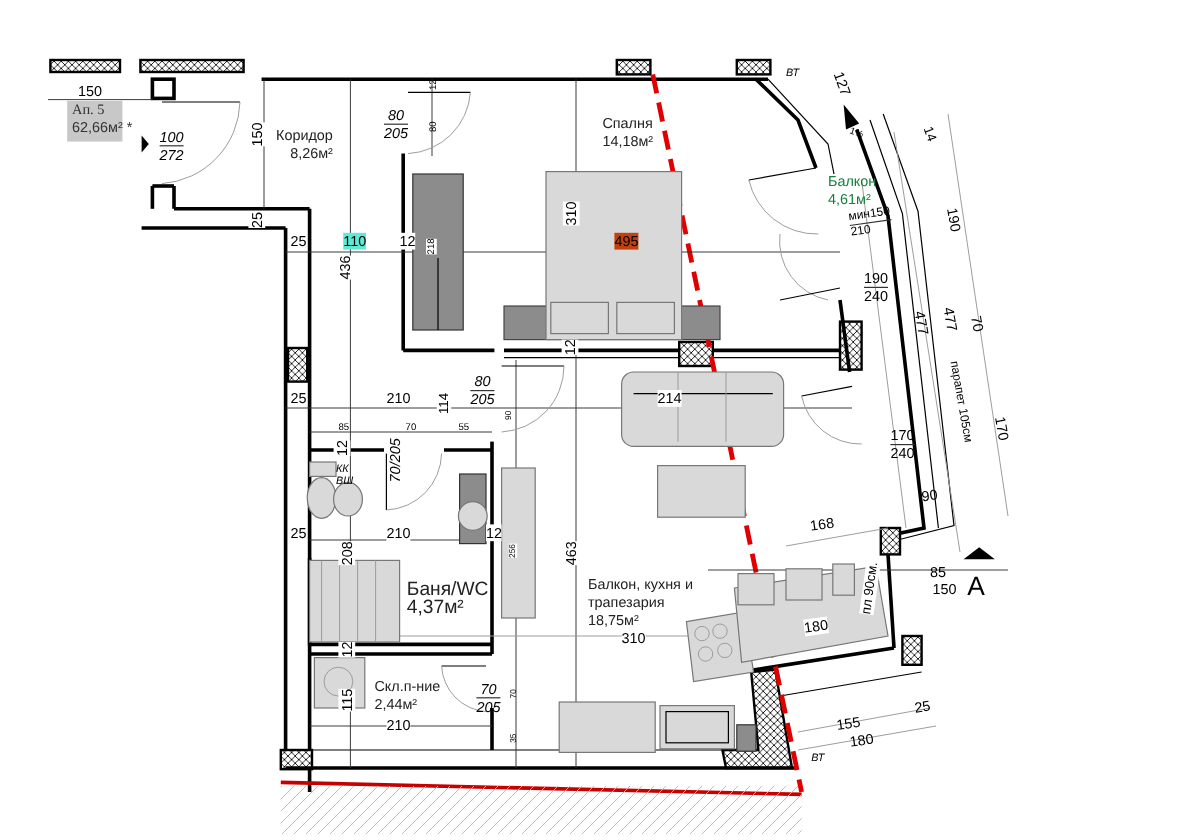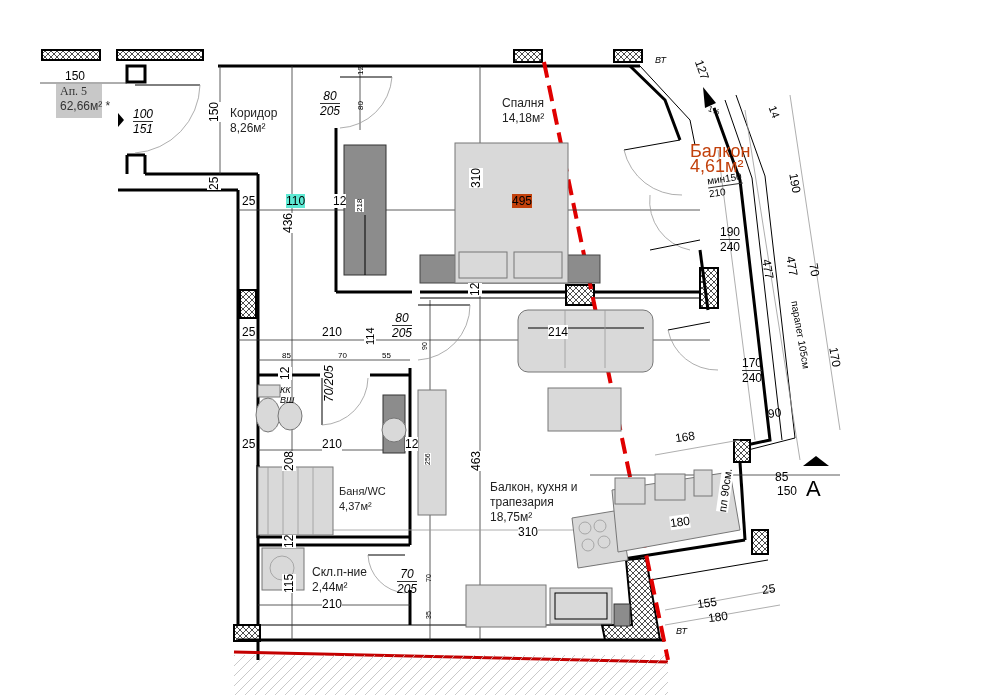--- a/index.html
+++ b/index.html
@@ -187,49 +187,49 @@
 
   <path d="M803,466 L829,466 L816,456 Z" fill="#000"></path>
   <path d="M703,87 L716,103 L705,108 Z" fill="#000"></path>
   <path d="M118,113 L124,120 L118,127 Z" fill="#000"></path>
 </svg>
 
 <div style="position:absolute;left:56px;top:84px;width:46px;height:34px;background:#c8c8c8;"></div>
 <div style="position:absolute;left:60px;top:84px;font-size:12px;color:#333;font-family:Liberation Serif, serif;">Ап. 5</div>
 <div style="position:absolute;left:60px;top:99px;font-size:12px;color:#333;">62,66м² *</div>
 
-<div style="position:absolute;left:230px;top:106px;font-size:12px;color:#222;line-height:15px;">
+<div style="position:absolute;left:230px;top:106px;font-size:12px;color:#222;line-height:15px;text-align:right;">
   <div>Коридор</div>
   <div>8,26м²</div>
 </div>
 <div style="position:absolute;left:502px;top:96px;font-size:12px;color:#222;line-height:15px;">
   <div>Спалня</div>
   <div>14,18м²</div>
 </div>
-<div style="position:absolute;left:690px;top:144px;font-size:18px;color:#c2410c;line-height:15px;">
+<div style="position:absolute;left:690px;top:144px;font-size:12px;color:#15803d;line-height:15px;">
   <div>Балкон</div>
   <div>4,61м²</div>
 </div>
-<div style="position:absolute;left:339px;top:484px;font-size:11px;color:#222;line-height:15px;">
+<div style="position:absolute;left:339px;top:484px;font-size:16px;color:#222;line-height:15px;">
   <div>Баня/WC</div>
   <div>4,37м²</div>
 </div>
 <div style="position:absolute;left:312px;top:565px;font-size:12px;color:#222;line-height:15px;">
   <div>Скл.п-ние</div>
   <div>2,44м²</div>
 </div>
 <div style="position:absolute;left:490px;top:480px;font-size:12px;color:#222;line-height:15px;">
   <div>Балкон, кухня и</div>
   <div>трапезария</div>
   <div>18,75м²</div>
 </div>
 
 <div style="position:absolute;left:133px;top:107px;font-size:12px;font-style:italic;line-height:14px;text-align:center;">
   <div style="border-bottom:1px solid #333;">100</div>
-  <div>151</div>
+  <div>272</div>
 </div>
 <div style="position:absolute;left:320px;top:89px;font-size:12px;font-style:italic;line-height:14px;text-align:center;">
   <div style="border-bottom:1px solid #333;">80</div>
   <div>205</div>
 </div>
 <div style="position:absolute;left:392px;top:311px;font-size:12px;font-style:italic;line-height:14px;text-align:center;">
   <div style="border-bottom:1px solid #333;">80</div>
   <div>205</div>
 </div>
 <div style="position:absolute;left:322px;top:402px;font-size:12px;font-style:italic;line-height:14px;transform:rotate(-90deg);transform-origin:left top;">

